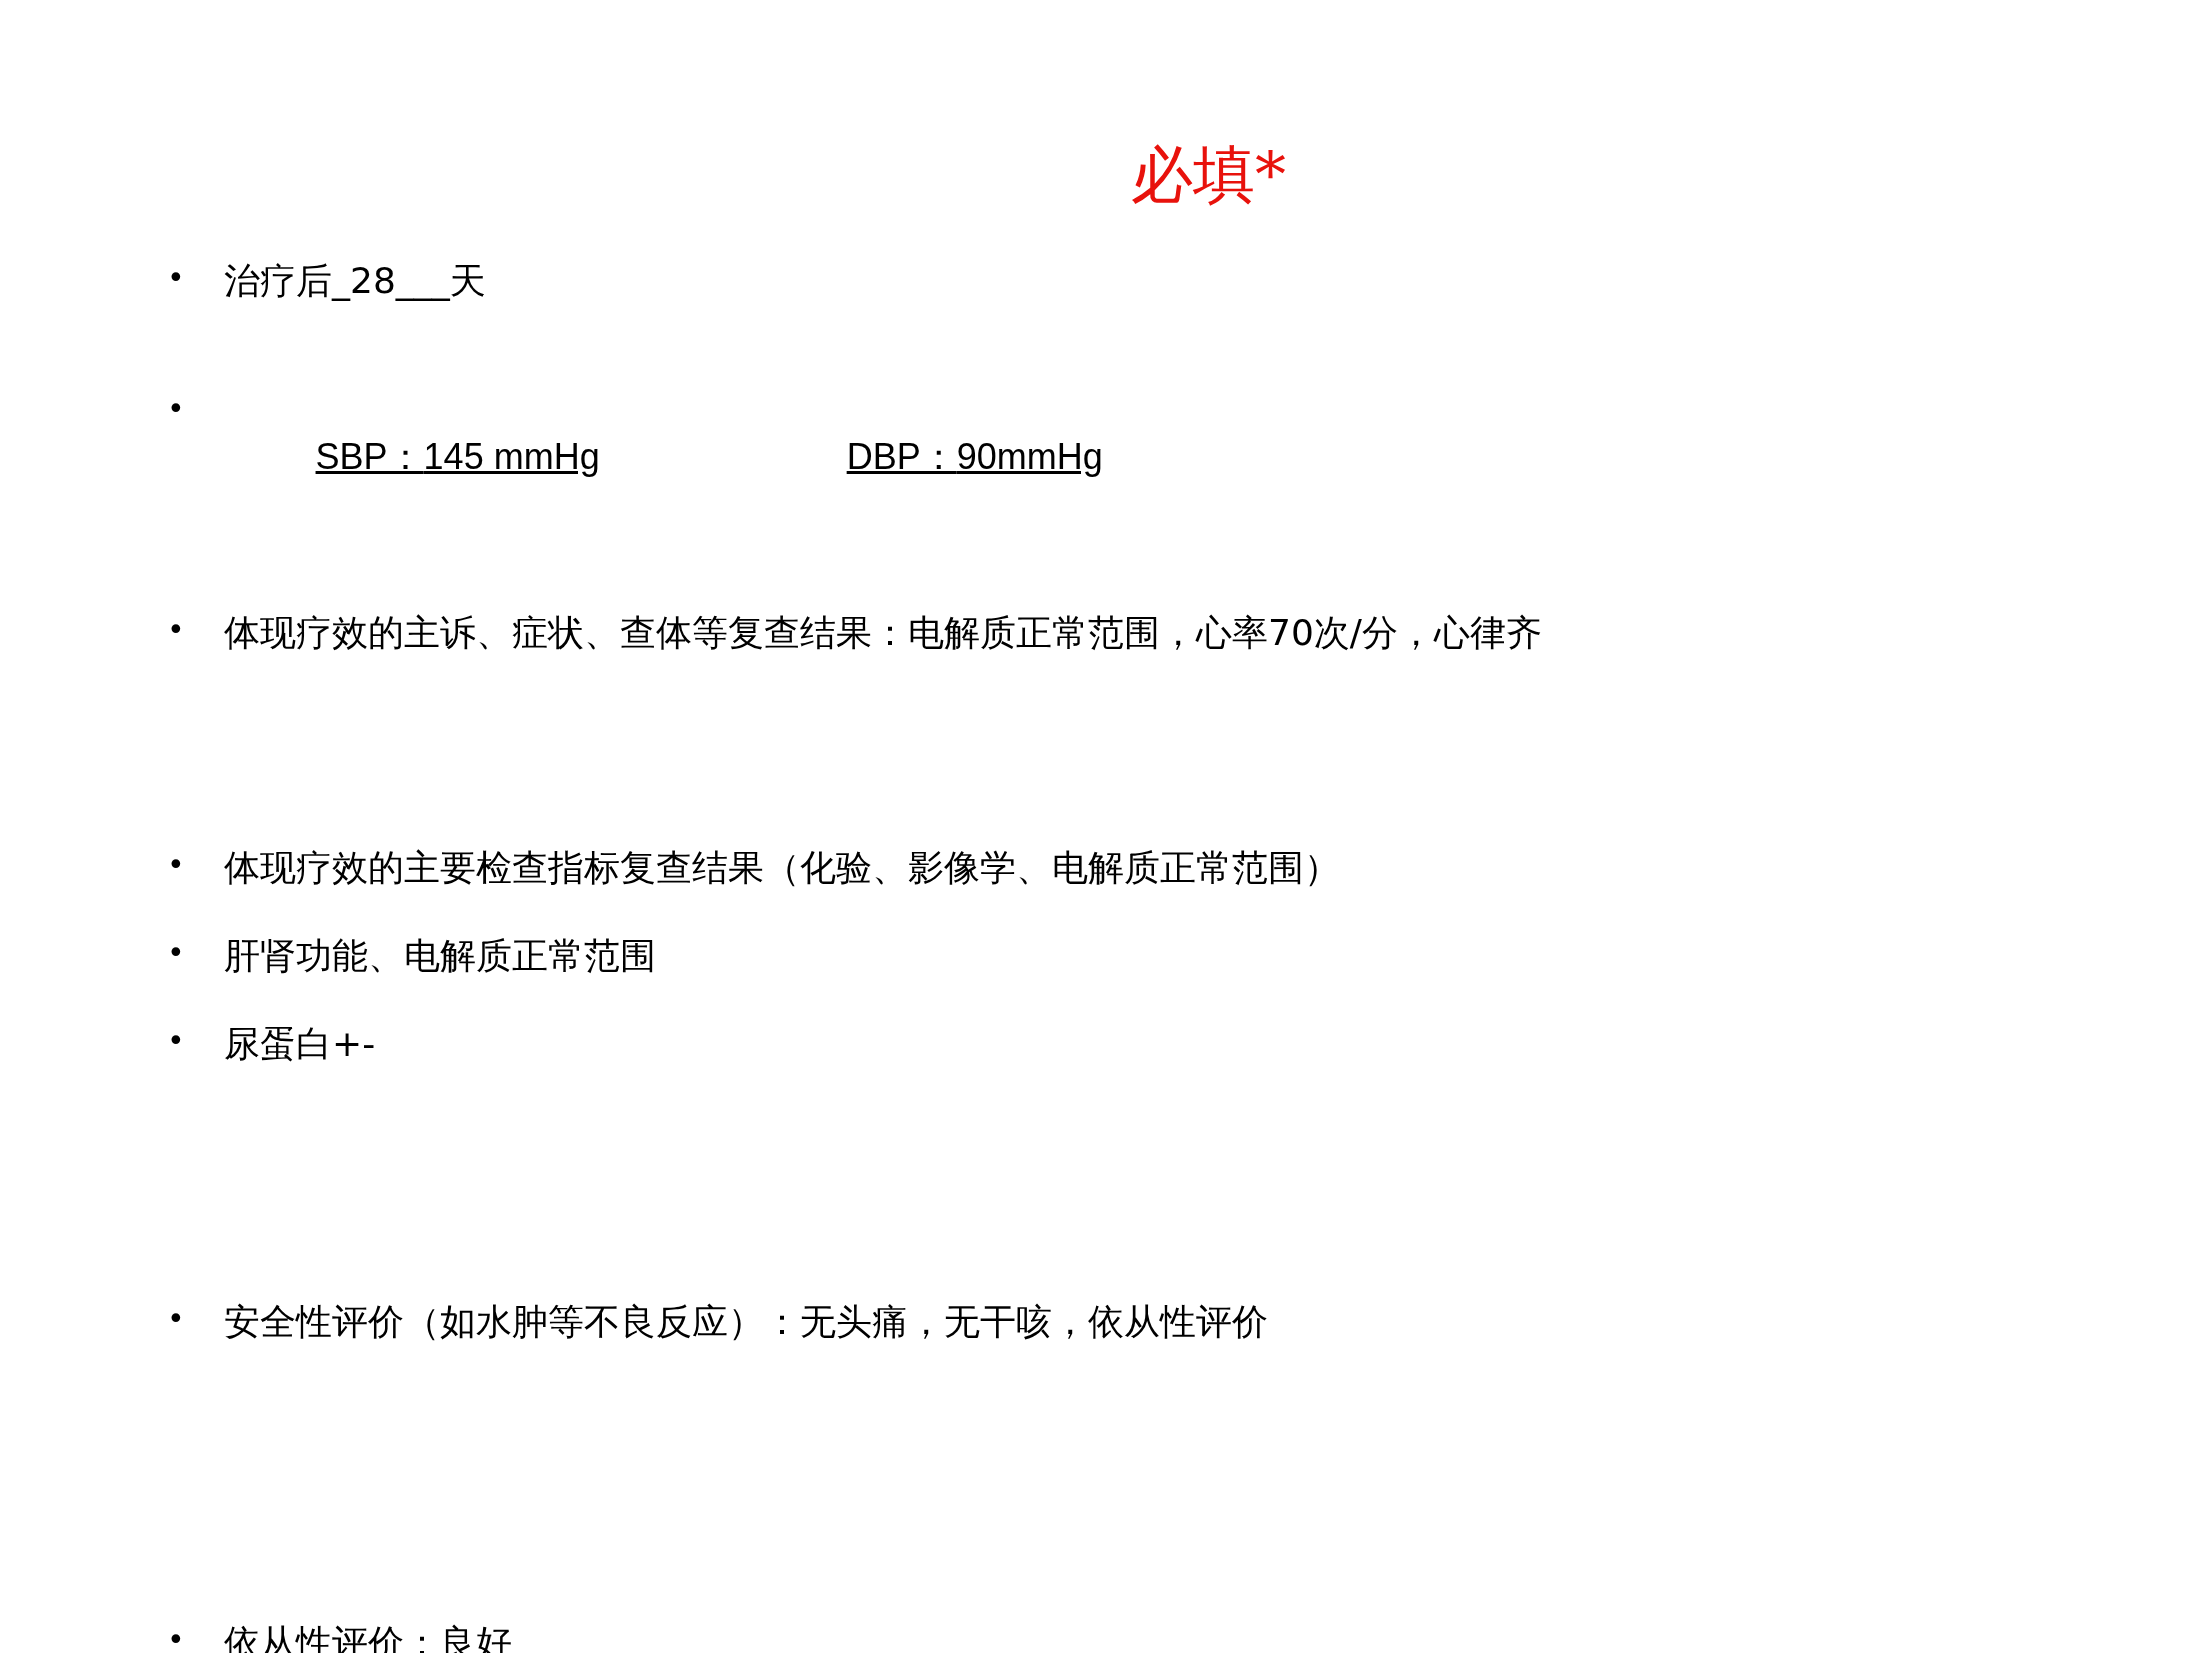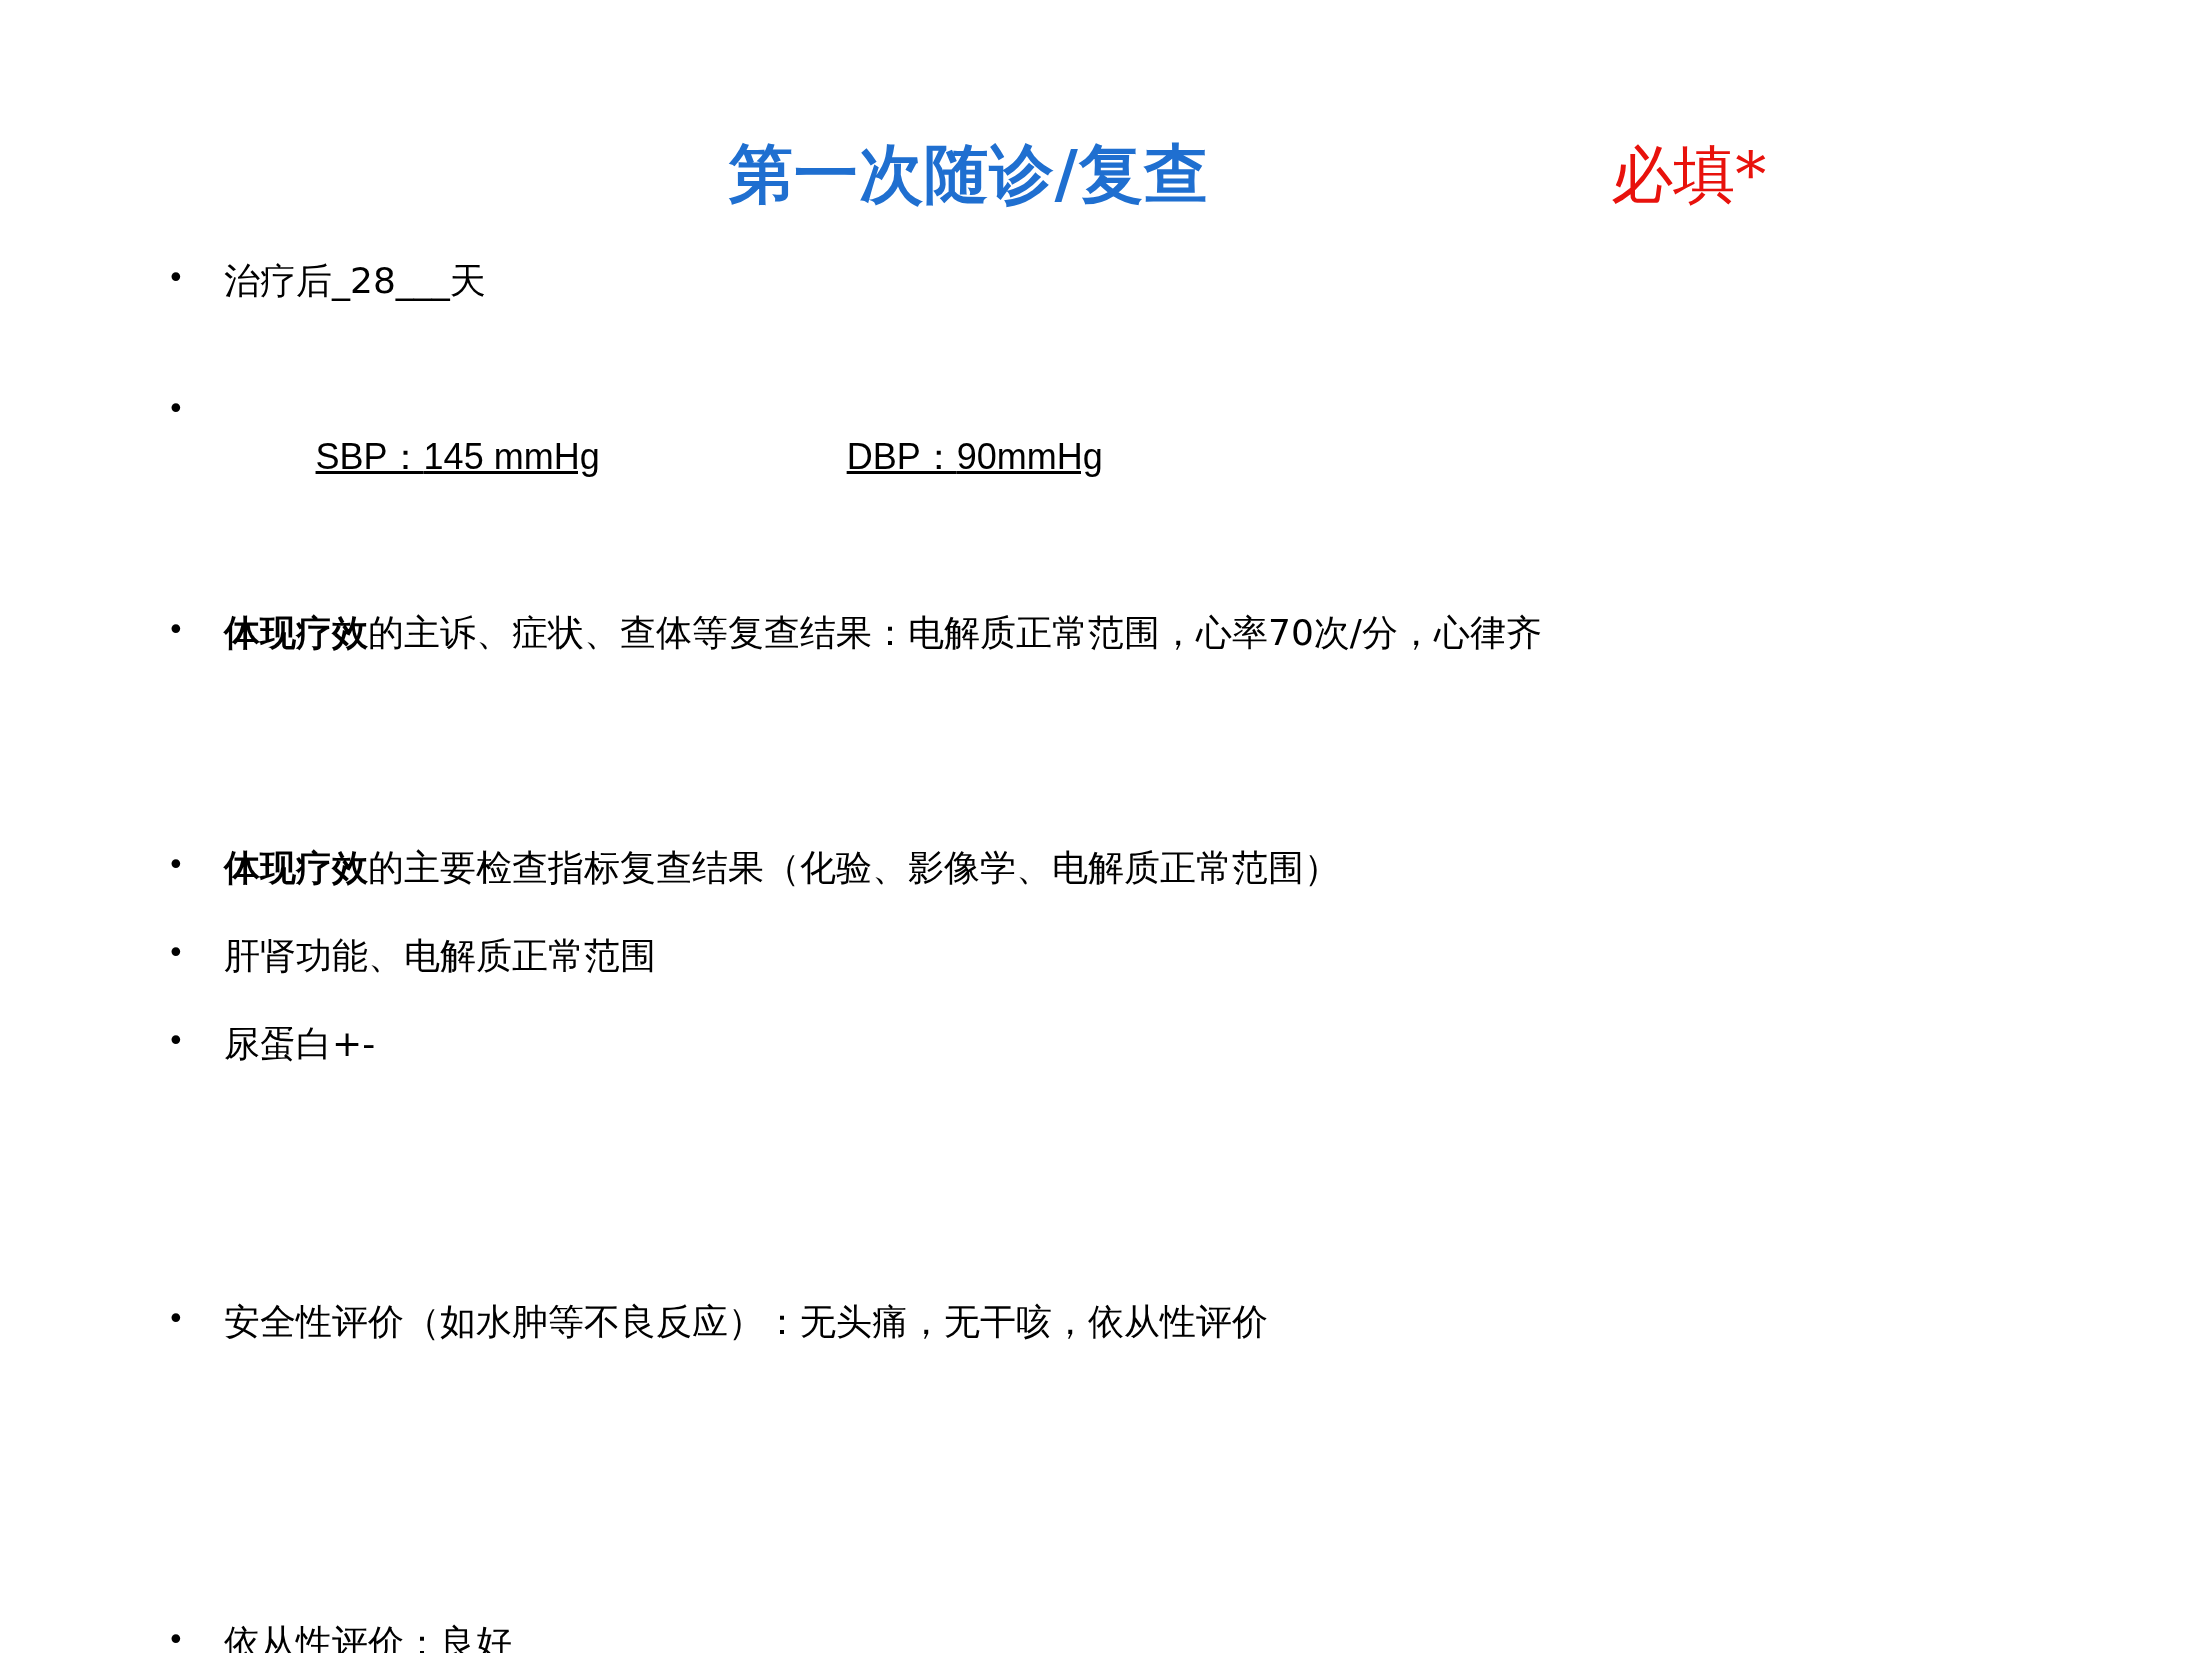--- a/index.html
+++ b/index.html
@@ -77,35 +77,34 @@
   }
   .bullet .txt {
     flex: 1 1 auto;
     white-space: pre-wrap;
   }
   .latin {
     font-family: "Liberation Sans", sans-serif;
     text-decoration: underline;
   }
   .b {
-    font-weight: bold;
+    font-weight: normal;
   }
 
   
   .gap-sm { height: 43px; }
   .gap-md { height: 86px; }
   .gap-xl { height: 190px; }
 </style>
 </head>
 <body>
 
 <div class="slide">
 
   <div class="title-row">
-    <span class="title-main">第一次随诊/复查</span>
     <span class="title-required">必填*</span>
   </div>
 
   <div class="content">
 
     <div class="bullet">
       <span class="dot">•</span>
       <span class="txt">治疗后_28___天</span>
     </div>
 

